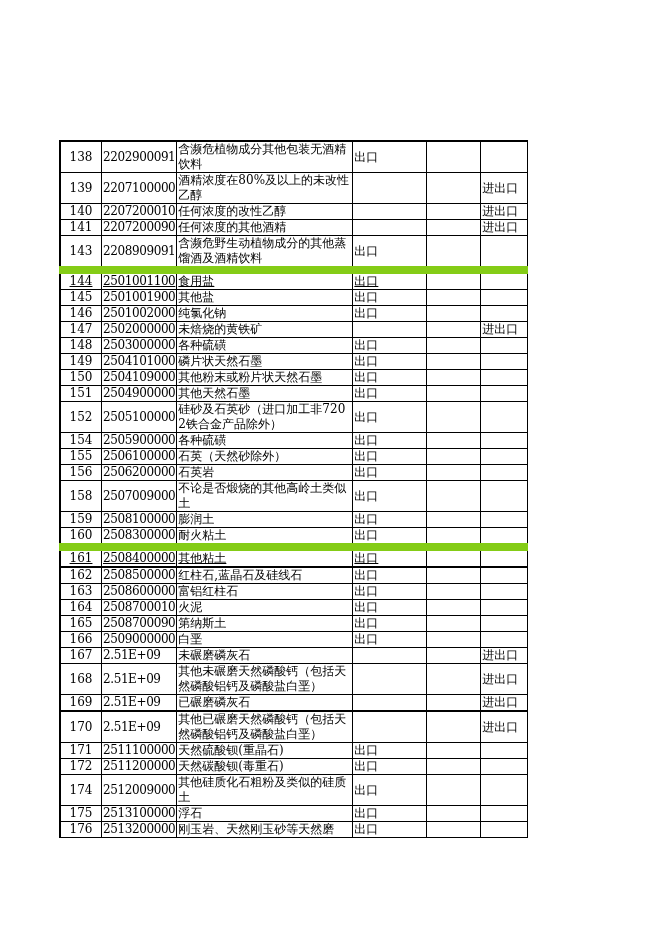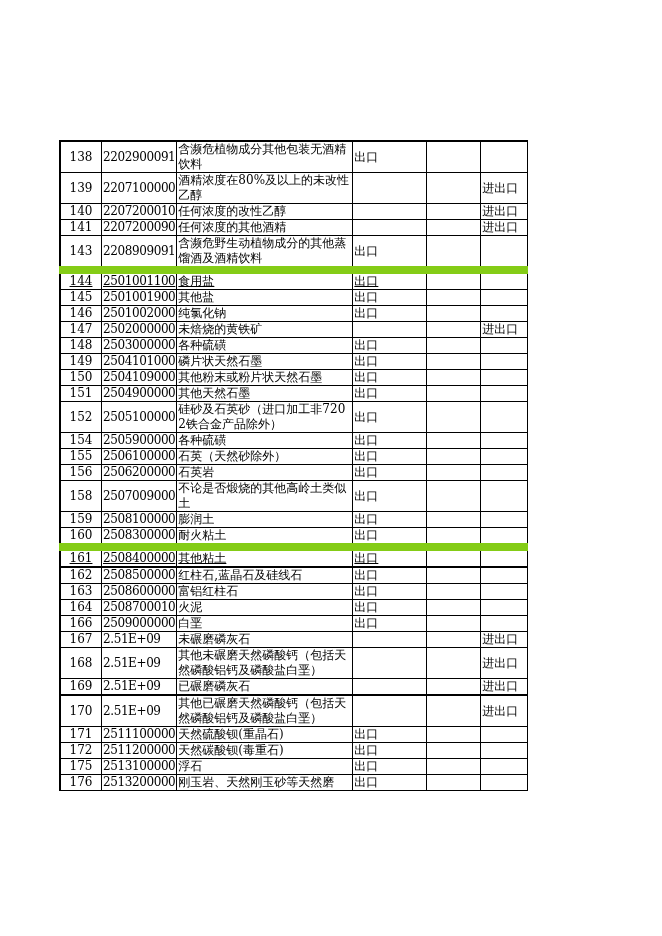--- a/index.html
+++ b/index.html
@@ -213,20 +213,28 @@
         </tr>
         <tr class="r1">
           <td class="seq">164</td>
           <td class="code">2508700010</td>
           <td class="desc">火泥</td>
           <td class="c1">出口</td>
           <td class="c2"></td>
           <td class="c3"></td>
         </tr>
         <tr class="r1">
+          <td class="seq">165</td>
+          <td class="code">2508700090</td>
+          <td class="desc">第纳斯土</td>
+          <td class="c1">出口</td>
+          <td class="c2"></td>
+          <td class="c3"></td>
+        </tr>
+        <tr class="r1">
           <td class="seq">166</td>
           <td class="code">2509000000</td>
           <td class="desc">白垩</td>
           <td class="c1">出口</td>
           <td class="c2"></td>
           <td class="c3"></td>
         </tr>
         <tr class="r1">
           <td class="seq">167</td>
           <td class="code">2.51E+09</td>
@@ -264,20 +272,28 @@
           <td class="code">2511100000</td>
           <td class="desc">天然硫酸钡(重晶石)</td>
           <td class="c1">出口</td>
           <td class="c2"></td>
           <td class="c3"></td>
         </tr>
         <tr class="r1">
           <td class="seq">172</td>
           <td class="code">2511200000</td>
           <td class="desc">天然碳酸钡(毒重石)</td>
+          <td class="c1">出口</td>
+          <td class="c2"></td>
+          <td class="c3"></td>
+        </tr>
+        <tr class="r2">
+          <td class="seq">174</td>
+          <td class="code">2512009000</td>
+          <td class="desc">其他硅质化石粗粉及类似的硅质土</td>
           <td class="c1">出口</td>
           <td class="c2"></td>
           <td class="c3"></td>
         </tr>
         <tr class="r1">
           <td class="seq">175</td>
           <td class="code">2513100000</td>
           <td class="desc">浮石</td>
           <td class="c1">出口</td>
           <td class="c2"></td>

